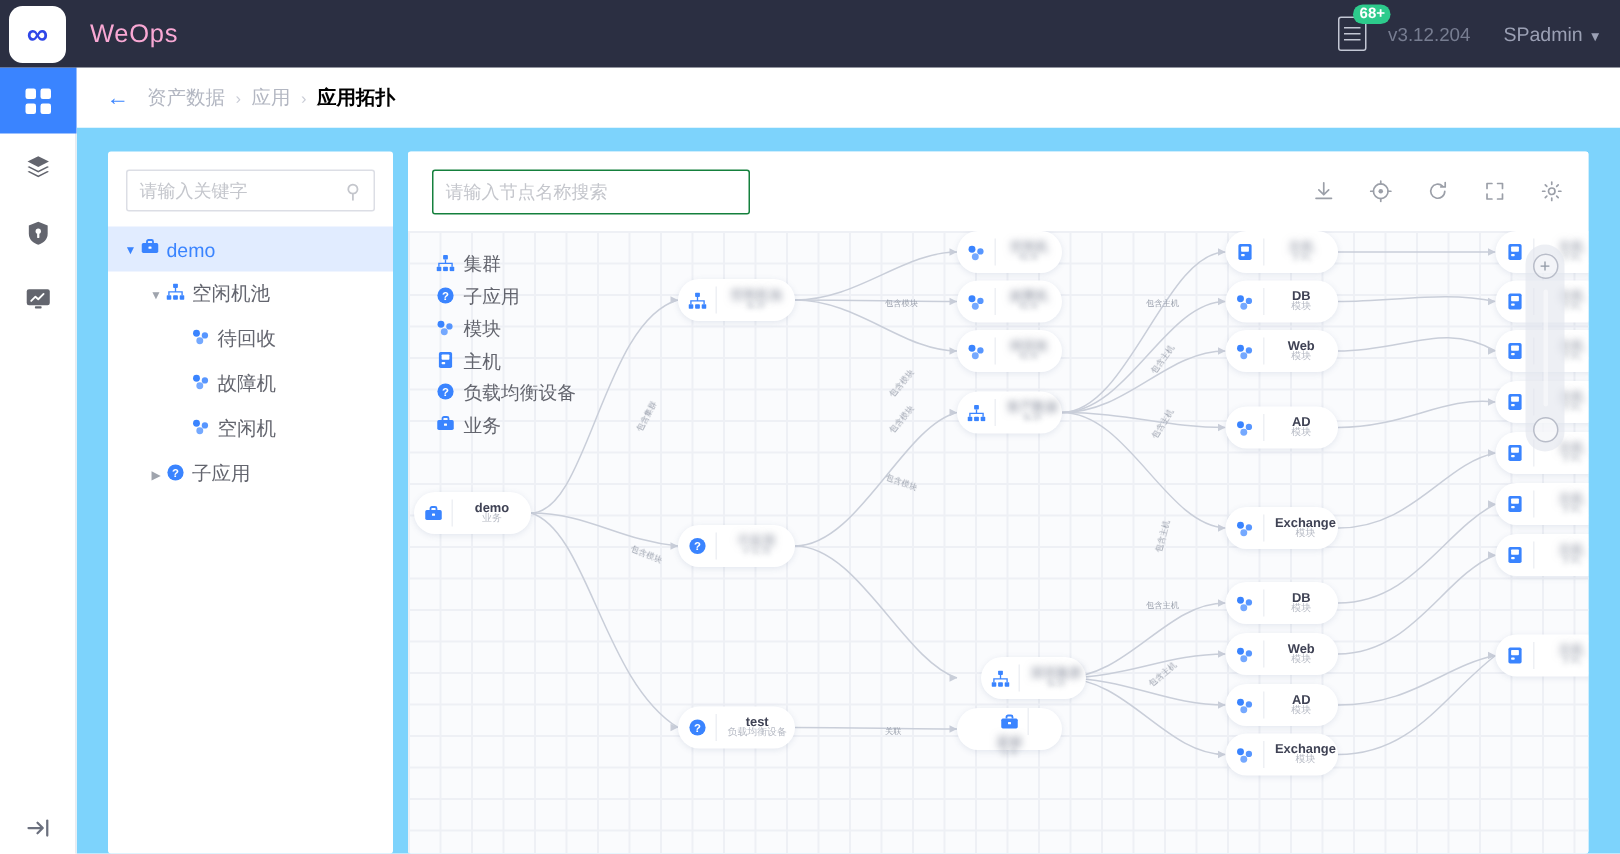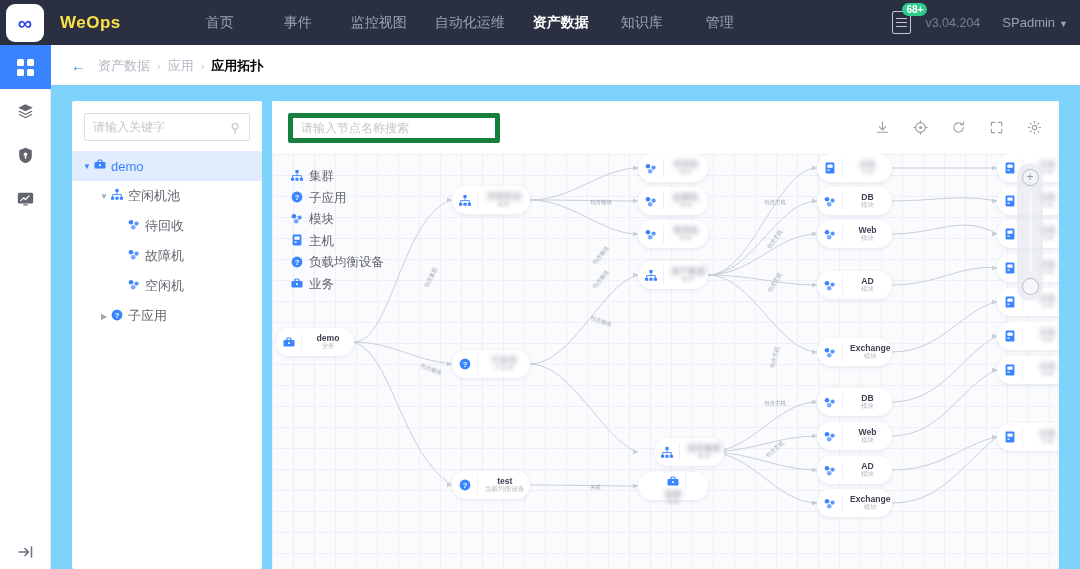--- a/index.html
+++ b/index.html
@@ -11,21 +11,21 @@
   
   #topnav {
     height: 45px; background: #2b2f42; display: flex; align-items: center;
     position: relative; z-index: 40;
   }
   #logo-box {
     width: 38px; height: 38px; margin-left: 6px; background: #fff;
     border-radius: 9px; display: flex; align-items: center; justify-content: center;
   }
   #logo-glyph { font-size: 20px; color: #2f47e8; line-height: 1; font-weight: 700; }
-  #brand { color: #fde047; font-size: 17px; font-weight: 700; margin-left: 16px; letter-spacing: .5px; }
+  #brand { color: #f9a8d4; font-size: 17px; font-weight: 400; margin-left: 16px; letter-spacing: .5px; }
   #navlinks { display: flex; align-items: center; margin-left: 60px; }
   .navlink {
     color: #9ba0b4; font-size: 14px; padding: 0 14px; cursor: pointer;
     white-space: nowrap; min-width: 78px; text-align: center;
   }
   .navlink.active { color: #fff; font-weight: 700; }
   #nav-right { margin-left: auto; display: flex; align-items: center; padding-right: 12px; }
   #notif-wrap { position: relative; margin-right: 14px; cursor: pointer; }
   #notif-icon { width: 19px; height: 23px; border: 1.6px solid #c3c7d4; border-radius: 2px;
     display: flex; flex-direction: column; justify-content: center; gap: 2.5px; padding: 0 3px; }
@@ -92,21 +92,21 @@
   
   #canvas-panel {
     position: absolute; left: 221px; top: 16px; width: 787px; height: 468px;
     background: #fff; border-radius: 2px; overflow: hidden;
   }
   #canvas-toolbar {
     position: absolute; top: 0; left: 0; right: 0; height: 53px; background: #fff;
     display: flex; align-items: center; padding: 0 16px; z-index: 12;
   }
   #node-search {
-    width: 212px; height: 30px; border: 5px solid #15803d; border-radius: 2px;
+    width: 212px; height: 30px; border: 1px solid #15803d; border-radius: 2px;
     font-size: 12px; padding: 0 8px; color: #63656e; outline: none;
     font-family: "Liberation Sans", sans-serif;
   }
   #node-search::placeholder { color: #c4c6cc; }
   #tool-icons { margin-left: auto; display: flex; align-items: center; gap: 20px; }
   .tool-ico { width: 18px; height: 18px; color: #9b9fa8; cursor: pointer;
     display: flex; align-items: center; justify-content: center; }
   .tool-ico svg { display: block; }
 
   #graph {
@@ -162,39 +162,30 @@
     border: 1px solid #b9bdc9; margin-bottom: 6px; cursor: pointer; }
 </style>
 </head>
 <body>
 
 <div id="topnav">
   <div id="logo-box">
     <span id="logo-glyph">∞</span>
   </div>
   <div id="brand">WeOps</div>
-  <div id="navlinks">
-      <div class="navlink">首页</div>
-      <div class="navlink">事件</div>
-      <div class="navlink">监控视图</div>
-      <div class="navlink">自动化运维</div>
-      <div class="navlink active">资产数据</div>
-      <div class="navlink">知识库</div>
-      <div class="navlink">管理</div>
-    </div>
   <div id="nav-right">
     <div id="notif-wrap">
       <div id="notif-icon">
           <i></i>
           <i></i>
           <i></i>
         </div>
       <span id="notif-badge">68+</span>
     </div>
-    <span id="version">v3.04.204</span>
+    <span id="version">v3.12.204</span>
     <span id="user">
       <span>SPadmin</span><span class="caret">▼</span>
     </span>
   </div>
 </div>
 
 <div id="rail">
   <div id="rail-items">
       <div class="rail-item active">
         <span class="rail-sq">

